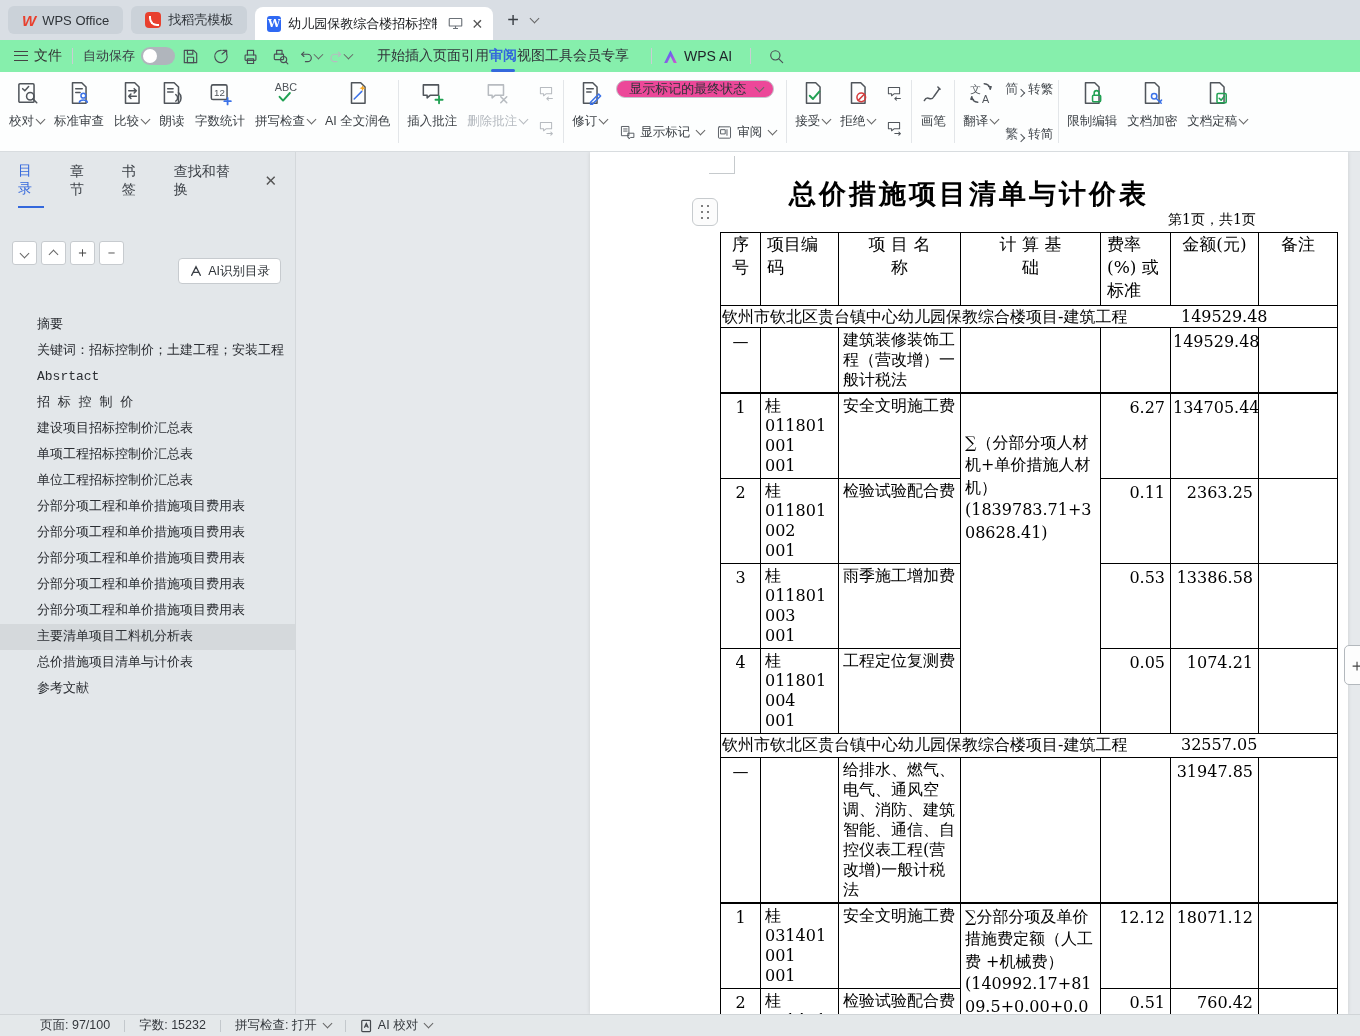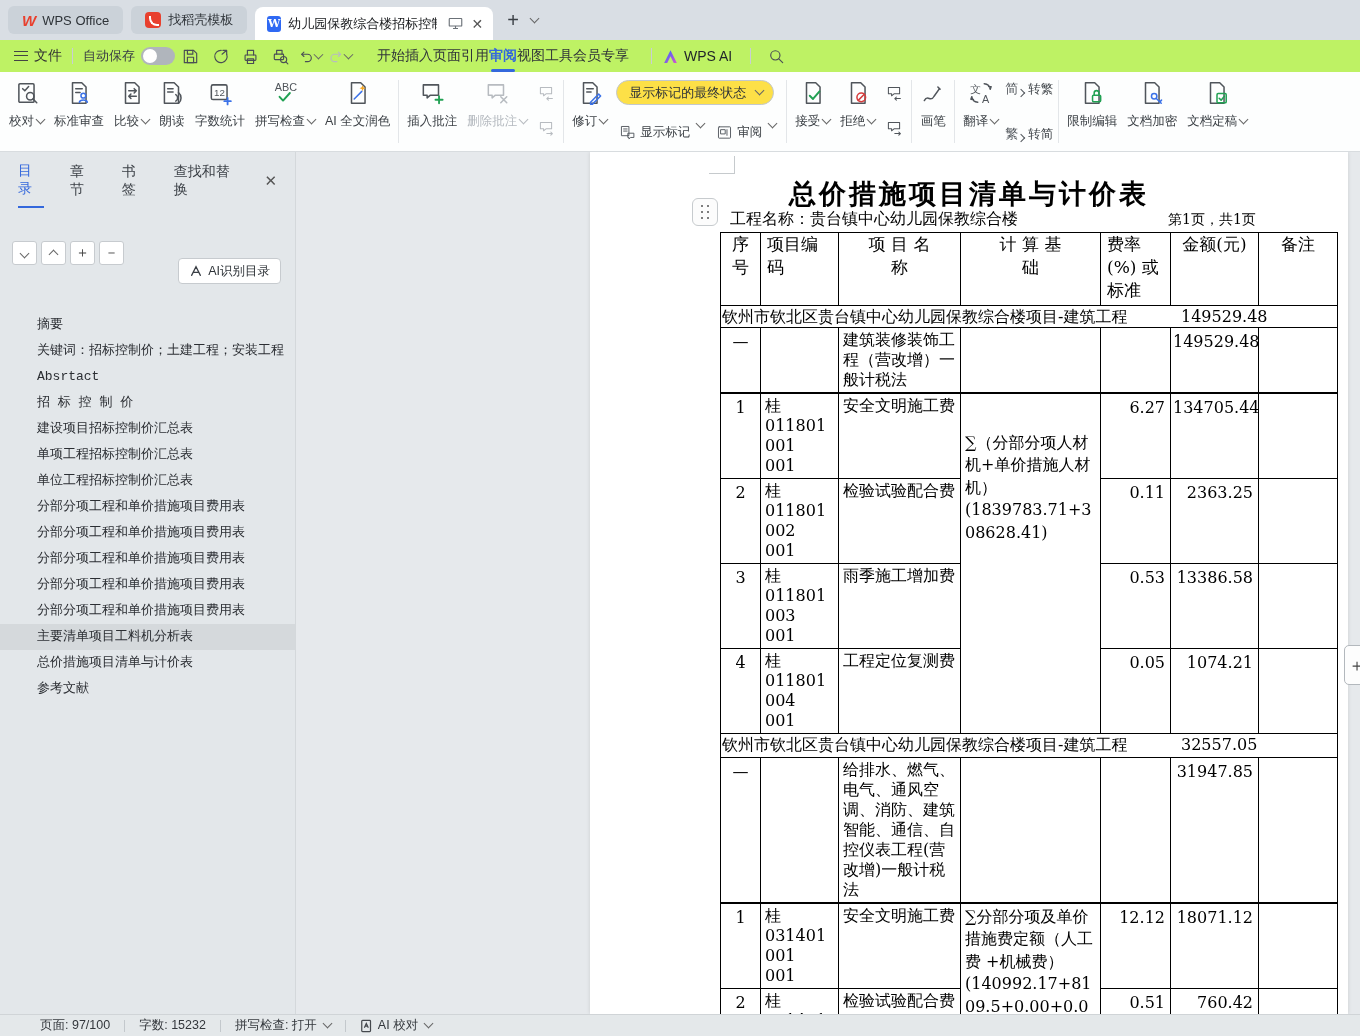--- a/index.html
+++ b/index.html
@@ -16,21 +16,21 @@
   .docericon::after { content:""; position:absolute; left:4px; top:4px; width:8px; height:8px; border:2px solid #fff; border-top:none; border-right:none; border-radius:0 0 0 8px; }
   .wicon { width:16px; height:16px; border-radius:3px; background:#2f69f3; color:#fff; font-size:11px; font-weight:bold; display:flex; align-items:center; justify-content:center; }
   .doc-title { font-size:13px; color:#17191c; white-space:nowrap; overflow:hidden; max-width:150px; }
   .tab-tools { display:flex; align-items:center; gap:8px; margin-left:4px; color:#6b7178; }
   .xglyph { font-size:14px; color:#555; line-height:1; }
   .plus-tab { font-size:20px; color:#3a3f45; margin-left:14px; cursor:pointer; }
   .caret { width:7px; height:7px; border-right:1.4px solid #666; border-bottom:1.4px solid #666; transform:rotate(45deg); display:inline-block; margin:-4px 0 0 3px; }
   .caret.up { transform:rotate(-135deg); margin-top:3px; }
 
   
-  #menubar { position:absolute; left:0; top:40px; width:1360px; height:32px; background:#bef264; display:flex; align-items:center; font-size:14px; }
+  #menubar { position:absolute; left:0; top:40px; width:1360px; height:32px; background:#86efac; display:flex; align-items:center; font-size:14px; }
   .mb-file { display:flex; align-items:center; gap:6px; margin-left:14px; cursor:pointer; }
   .hamb { width:14px; height:10px; border-top:1.6px solid #444; border-bottom:1.6px solid #444; position:relative; }
   .hamb::after { content:""; position:absolute; left:0; top:2.8px; width:14px; height:1.6px; background:#444; }
   .msep { width:1px; height:16px; background:#c9ced3; margin:0 10px; }
   .autosave { font-size:13px; color:#3a3f45; margin-right:6px; }
   .toggle { width:34px; height:18px; border-radius:9px; background:#b0b5bc; position:relative; cursor:pointer; }
   .toggle::after { content:""; position:absolute; left:2px; top:2px; width:14px; height:14px; border-radius:50%; background:#fff; }
   .mico { width:24px; height:24px; display:flex; align-items:center; justify-content:center; margin:0 3px; cursor:pointer; }
   .mico svg { width:17px; height:17px; stroke:#4a4f55; fill:none; stroke-width:1.5; stroke-linecap:round; stroke-linejoin:round; }
   .mico.dis svg { stroke:#b7bbc0; }
@@ -47,23 +47,23 @@
   .rbtn { display:flex; flex-direction:column; align-items:center; justify-content:flex-start; padding:8px 5px 4px; gap:7px; border-radius:4px; cursor:pointer; }
   .ric { width:26px; height:26px; stroke:#50555b; fill:none; stroke-width:1.4; stroke-linecap:round; stroke-linejoin:round; flex:none; }
   .rlab { font-size:12.5px; color:#3c4146; display:flex; align-items:center; white-space:nowrap; }
   .dis .rlab { color:#b4b9bf; }
   .dis .ric { stroke:#b7bbc0; }
   .rcol-sm { display:flex; flex-direction:column; justify-content:space-between; padding:10px 2px 12px; }
   .smbtn { width:24px; height:22px; display:flex; align-items:center; justify-content:center; border-radius:3px; cursor:pointer; }
   .smbtn svg { width:20px; height:16px; stroke:#50555b; fill:none; stroke-width:1.3; stroke-linecap:round; stroke-linejoin:round; }
   .smbtn.dis svg { stroke:#b7bbc0; }
   .track-col { display:flex; flex-direction:column; justify-content:space-between; padding:8px 4px 8px; }
-  .rselect { width:158px; height:25px; border:1px solid #c3c8cd; border-radius:13px; background:#fde047; display:flex; align-items:center; justify-content:space-between; padding:0 10px 0 12px; font-size:13px; color:#2e3338; cursor:pointer; }
+  .rselect { width:158px; height:18px; border:1px solid #c3c8cd; border-radius:13px; background:#ec4899; display:flex; align-items:center; justify-content:space-between; padding:0 10px 0 12px; font-size:13px; color:#2e3338; cursor:pointer; }
   .track-row { display:flex; gap:6px; }
-  .minibtn { display:flex; gap:4px; font-size:12.5px; color:#3c4146; cursor:pointer; padding:2px 3px; border-radius:3px; }
+  .minibtn { display:flex; align-items:center; gap:4px; font-size:12.5px; color:#3c4146; cursor:pointer; padding:2px 3px; border-radius:3px; }
   .minibtn svg { width:17px; height:17px; stroke:#50555b; fill:none; stroke-width:1.3; stroke-linecap:round; stroke-linejoin:round; }
   .stackcol { display:flex; flex-direction:column; justify-content:space-between; padding:8px 2px 8px; }
   .stkrow { display:flex; align-items:center; gap:4px; font-size:12.5px; color:#3c4146; cursor:pointer; }
   .cnglyph { font-size:13px; color:#50555b; position:relative; padding-right:6px; }
   .cnglyph::after { content:""; position:absolute; right:0; bottom:2px; width:5px; height:5px; border-right:1.2px solid #50555b; border-bottom:1.2px solid #50555b; transform:rotate(-45deg); }
 
   
   #sidebar { position:absolute; left:0; top:152px; width:296px; height:862px; background:#e3e7ea; border-right:1px solid #d4d8db; }
   .sb-tabs { display:flex; align-items:center; gap:26px; padding:10px 0 0 18px; font-size:14px; color:#3a3f45; }
   .sb-tab { cursor:pointer; padding-bottom:8px; }
@@ -519,21 +519,20 @@
       <div class="corner-mark"></div>
       <div class="drag-handle">
           <i></i>
           <i></i>
           <i></i>
           <i></i>
           <i></i>
           <i></i>
         </div>
       <div class="doc-titlebar">总价措施项目清单与计价表</div>
-      <div class="proj-line">工程名称：贵台镇中心幼儿园保教综合楼</div>
       <div class="page-info">第1页，共1页</div>
 
       <table class="ct">
         <colgroup>
           <col style="width:40px">
             <col style="width:78px">
             <col style="width:122px">
             <col style="width:140px">
             <col style="width:70px">
             <col style="width:88px">

